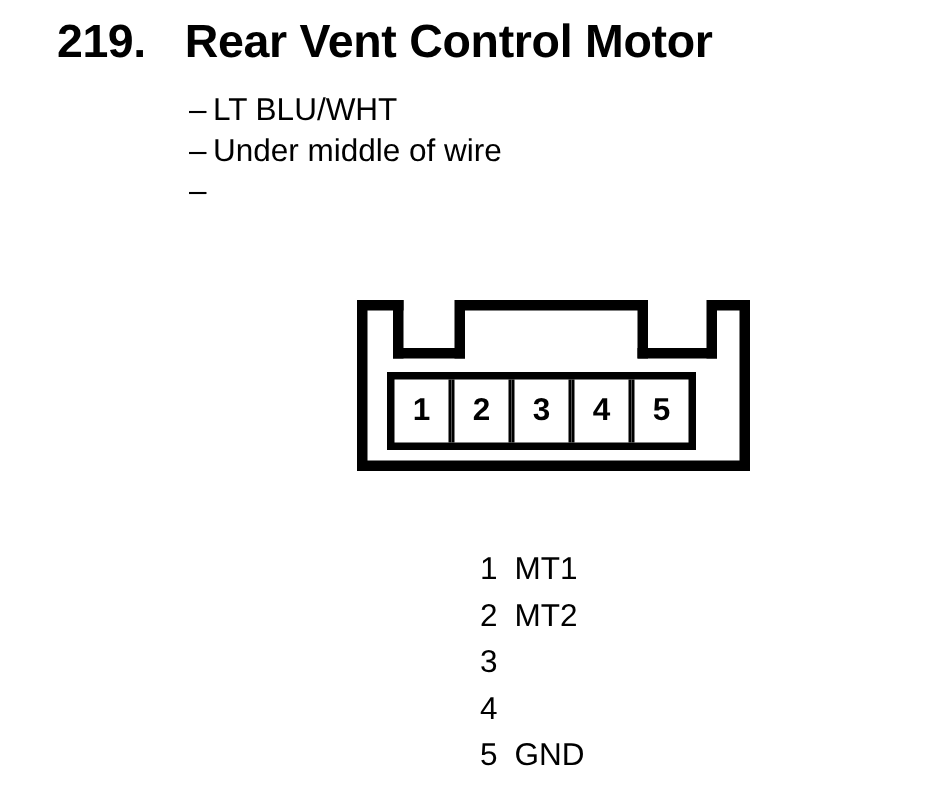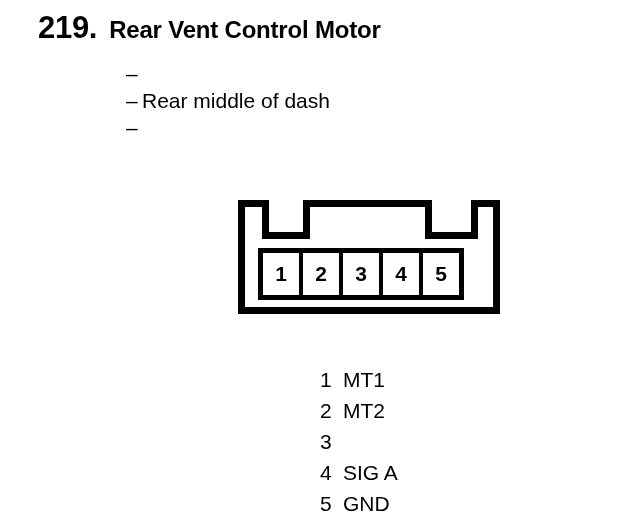--- a/index.html
+++ b/index.html
@@ -25,23 +25,23 @@
     display: flex;
     align-items: baseline;
     white-space: nowrap;
   }
   #title-number {
     font-size: 31px;
     font-weight: bold;
     letter-spacing: -0.3px;
   }
   #title-text {
-    font-size: 24px;
+    font-size: 31px;
     font-weight: bold;
-    margin-left: 12px;
+    margin-left: 26px;
     letter-spacing: -0.2px;
   }
 
   
   #spec-list {
     position: absolute;
     left: 126px;
     top: 60px;
     width: 420px;
   }
@@ -141,25 +141,26 @@
 
 <div id="title-row">
   <span id="title-number">219.</span>
   <span id="title-text">Rear Vent Control Motor</span>
 </div>
 
 <div id="spec-list">
 
   <div class="spec-item">
     <span class="spec-dash">–</span>
+    <span class="spec-label">LT BLU/WHT</span>
   </div>
 
   <div class="spec-item">
     <span class="spec-dash">–</span>
-    <span class="spec-label">Rear middle of dash</span>
+    <span class="spec-label">Under middle of wire</span>
   </div>
 
   <div class="spec-item">
     <span class="spec-dash">–</span>
   </div>
 
 </div>
 
 <div id="connector">
 
@@ -199,21 +200,20 @@
     <span class="legend-num">2</span>
     <span class="legend-label">MT2</span>
   </div>
 
   <div class="legend-row">
     <span class="legend-num">3</span>
   </div>
 
   <div class="legend-row">
     <span class="legend-num">4</span>
-    <span class="legend-label">SIG A</span>
   </div>
 
   <div class="legend-row">
     <span class="legend-num">5</span>
     <span class="legend-label">GND</span>
   </div>
 
 </div>
 
 </body></html>

